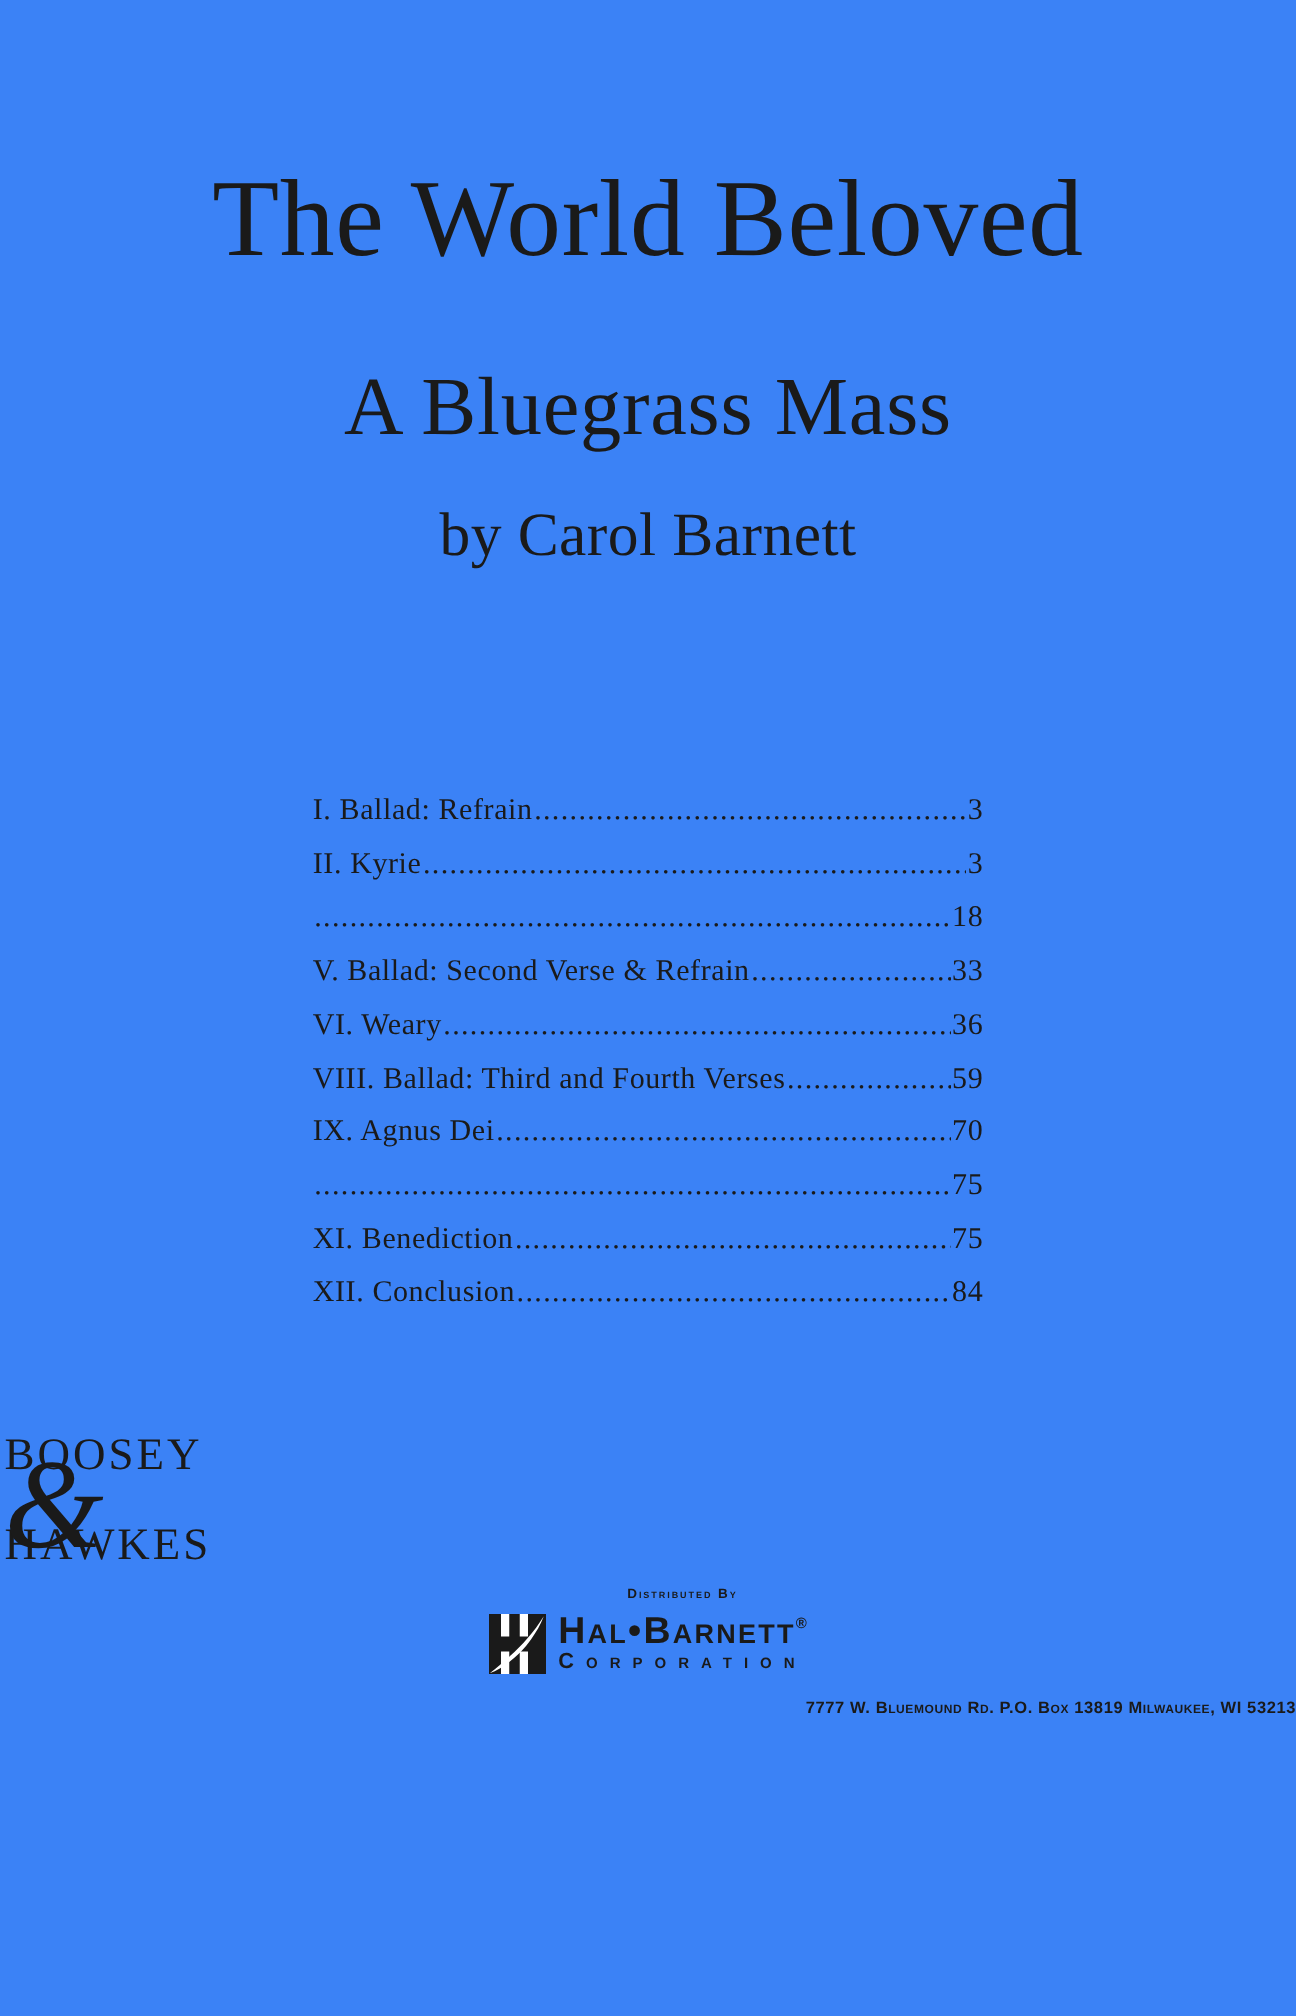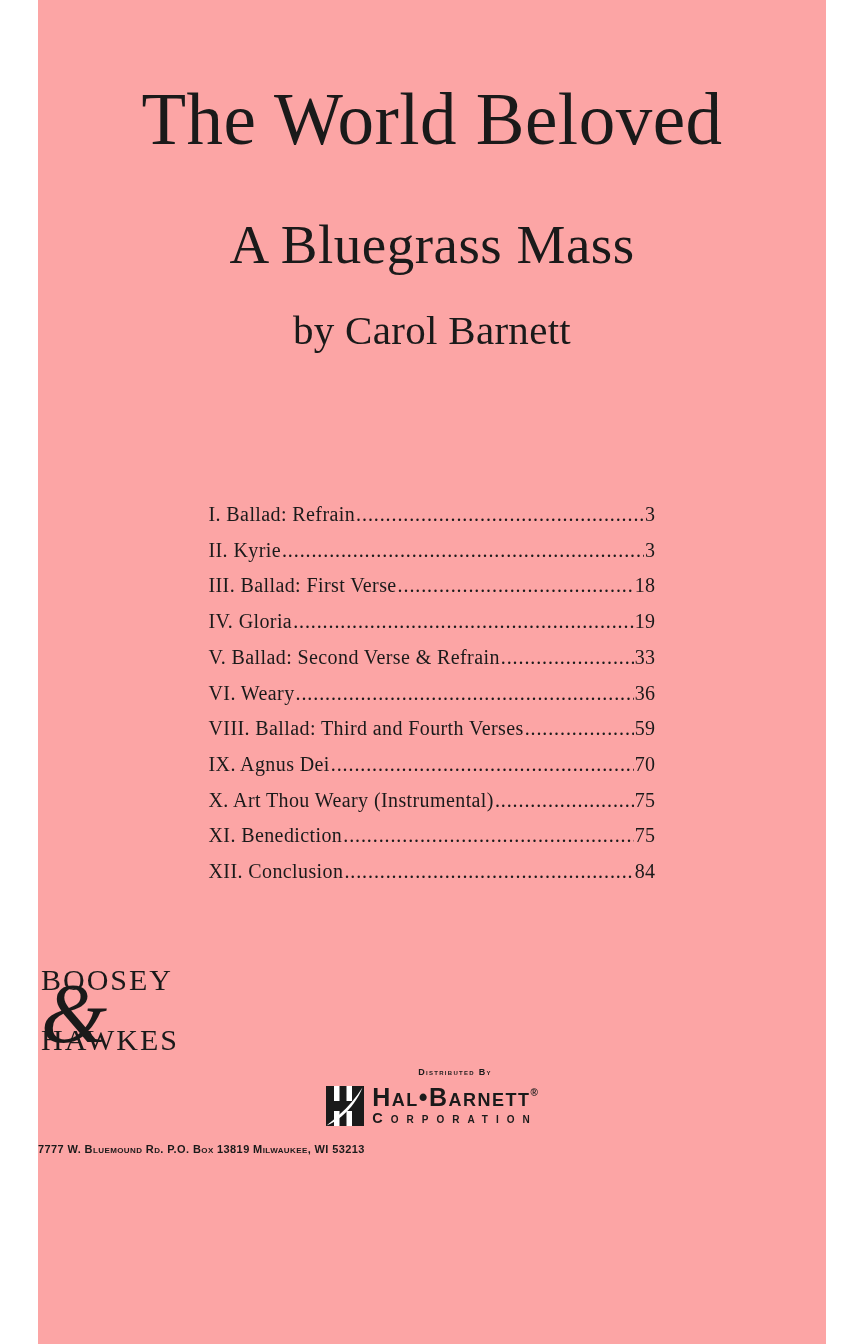--- a/index.html
+++ b/index.html
@@ -1,26 +1,26 @@
 <!DOCTYPE html>
 <html><head>
 <meta charset="utf-8">
 <title>The World Beloved — A Bluegrass Mass</title>
 <style>
   html, body { margin: 0; padding: 0; background: #ffffff; }
   .page {
     position: relative;
-    width: 788px;
+    width: 864px;
     height: 1344px;
     margin: 0 auto;
-    background: #fca5a5;
+    background: #3b82f6;
     color: #1a1a1a;
     font-family: "Liberation Serif", serif;
     box-sizing: border-box;
-    padding-top: 83px;
+    padding-top: 109px;
     overflow: hidden;
   }
 
   
   .title {
     margin: 0;
     font-size: 73px;
     font-weight: 400;
     line-height: 1;
     text-align: center;
@@ -95,21 +95,21 @@
     line-height: 30px;
     position: relative;
     top: 3px;
     margin: 0 3px;
   }
 
   
   .hl {
     margin-top: 41px;
     font-family: "Liberation Sans", sans-serif;
-    text-align: left;
+    text-align: right;
   }
   .hl-main {
     display: flex;
     justify-content: center;
     align-items: flex-end;
     gap: 8px;
   }
   .hl-mark { width: 38px; height: 40px; display: block; }
   .hl-right { display: flex; flex-direction: column; align-items: center; }
   .hl-distby {
@@ -171,30 +171,24 @@
         <span class="toc-page">3</span>
       </div>
 
       <div class="toc-row">
         <span class="toc-label">II. Kyrie</span>
         <span class="toc-dots"></span>
         <span class="toc-page">3</span>
       </div>
 
       <div class="toc-row">
-        <span class="toc-label">III. Ballad: First Verse</span>
         <span class="toc-dots"></span>
         <span class="toc-page">18</span>
       </div>
 
-      <div class="toc-row">
-        <span class="toc-label">IV. Gloria</span>
-        <span class="toc-dots"></span>
-        <span class="toc-page">19</span>
-      </div>
 
       <div class="toc-row">
         <span class="toc-label">V. Ballad: Second Verse &amp; Refrain</span>
         <span class="toc-dots"></span>
         <span class="toc-page">33</span>
       </div>
 
       <div class="toc-row">
         <span class="toc-label">VI. Weary</span>
         <span class="toc-dots"></span>
@@ -208,21 +202,20 @@
         <span class="toc-page">59</span>
       </div>
 
       <div class="toc-row">
         <span class="toc-label">IX. Agnus Dei</span>
         <span class="toc-dots"></span>
         <span class="toc-page">70</span>
       </div>
 
       <div class="toc-row">
-        <span class="toc-label">X. Art Thou Weary (Instrumental)</span>
         <span class="toc-dots"></span>
         <span class="toc-page">75</span>
       </div>
 
       <div class="toc-row">
         <span class="toc-label">XI. Benediction</span>
         <span class="toc-dots"></span>
         <span class="toc-page">75</span>
       </div>
 

